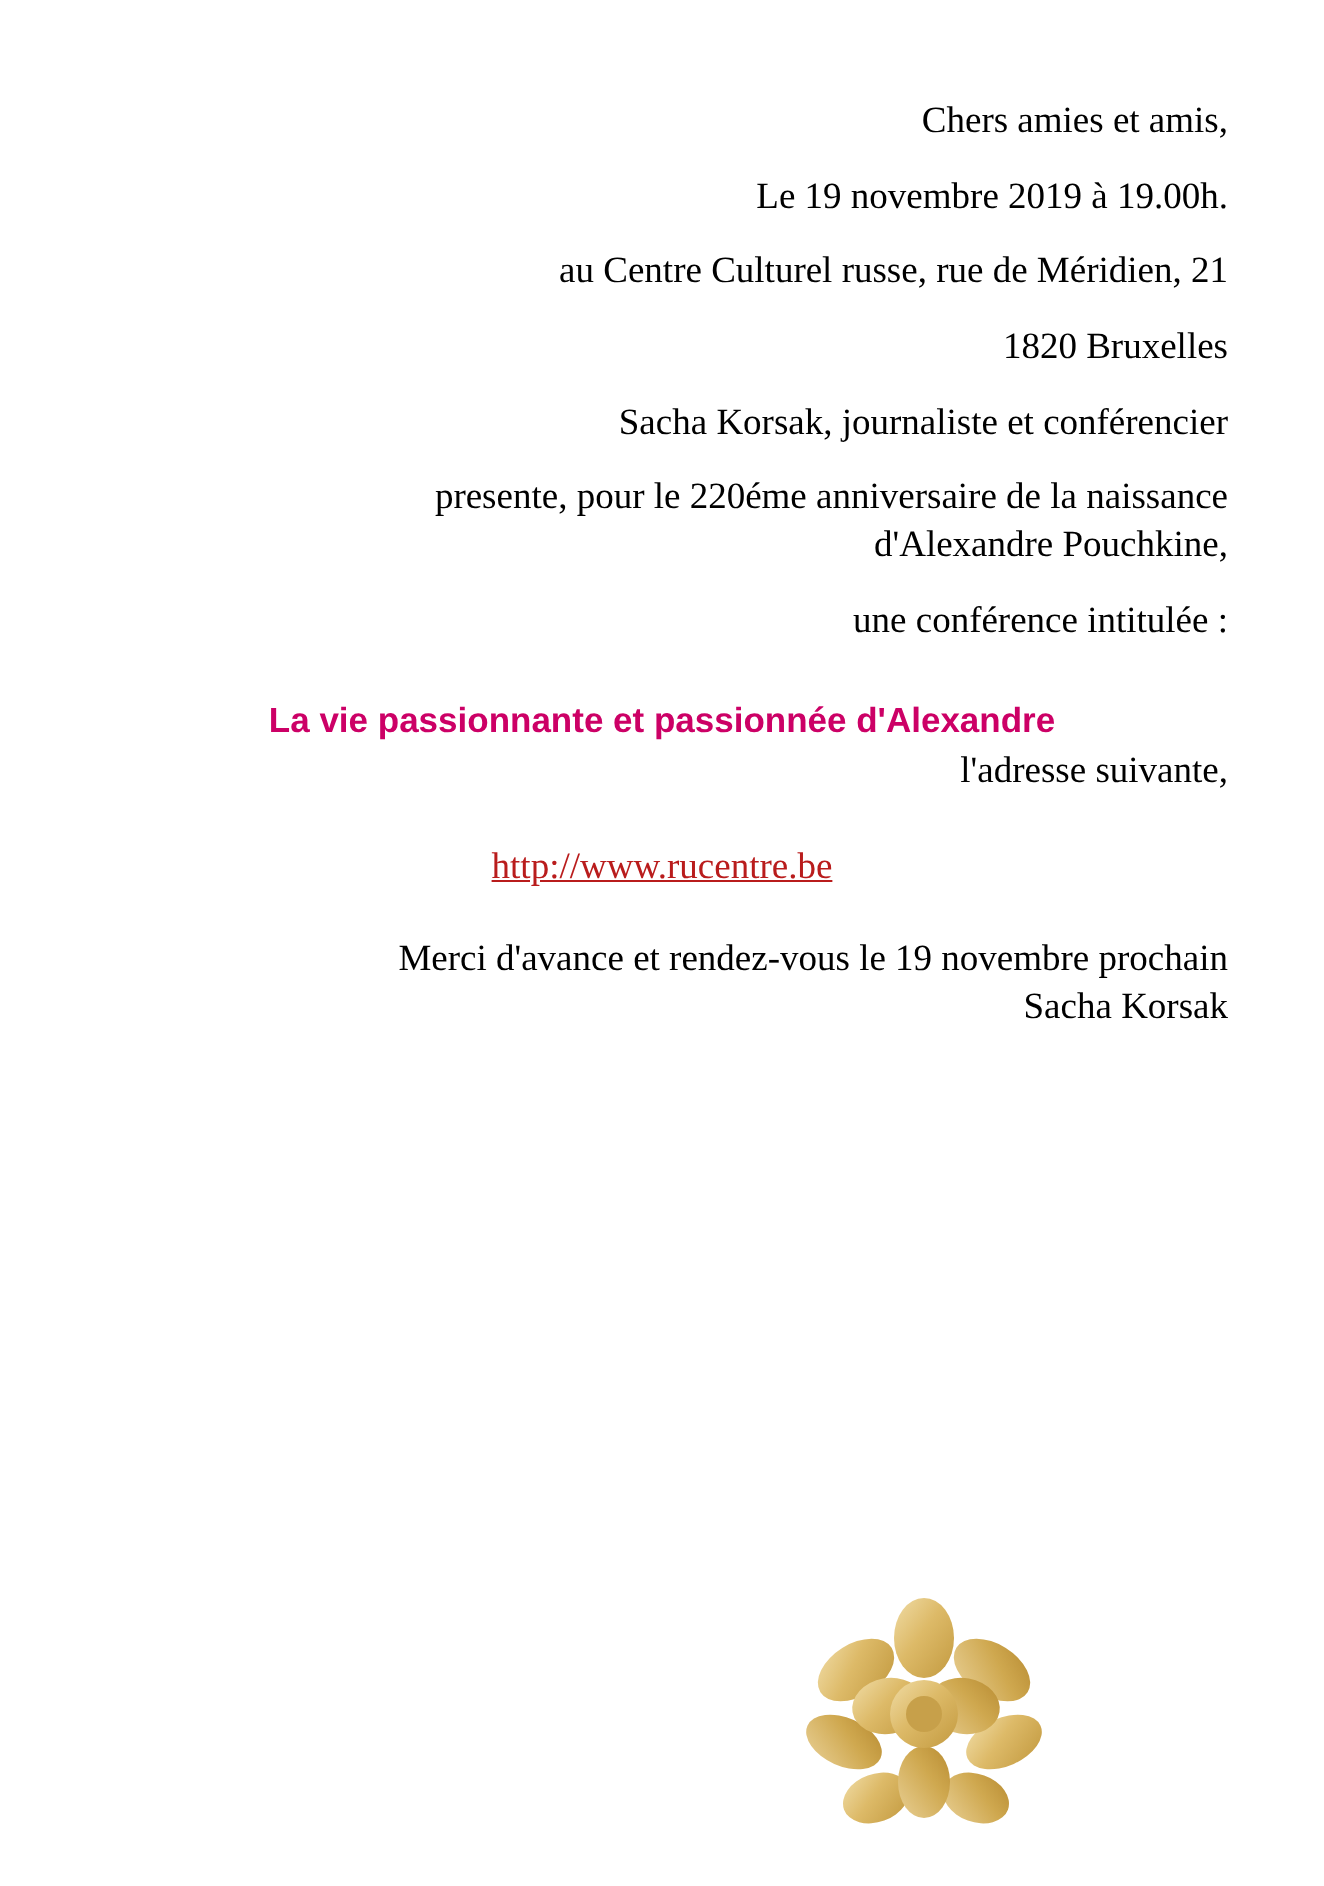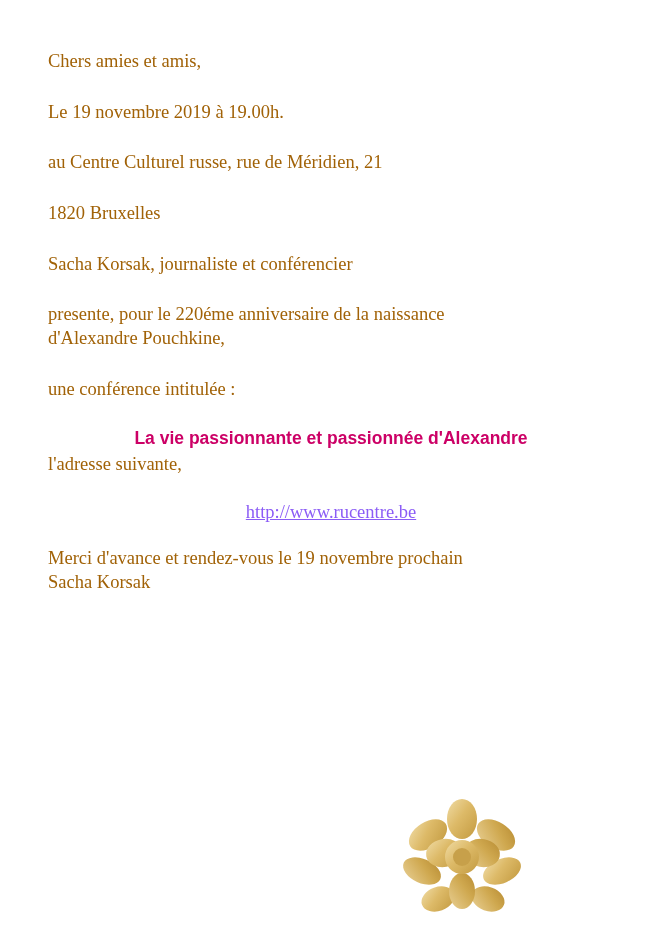--- a/index.html
+++ b/index.html
@@ -16,46 +16,46 @@
     color: #000000;
   }
   .page {
     width: 662px;
     height: 943px;
     position: relative;
     box-sizing: border-box;
     padding: 40px 48px 0 48px;
   }
   .line {
-    text-align: left;
+    text-align: right;
     font-size: 18.5px;
     line-height: 1.28;
-    color: #a16207;
+    color: #000000;
   }
-  .gap-lg { margin-top: 27px; }
+  .gap-lg { margin-top: 14px; }
   .gap-md { margin-top: 24px; }
   .first { margin-top: 10px; }
 
   .highlight {
     font-family: Liberation Sans, sans-serif;
     font-weight: bold;
     color: #cc0066;
     font-size: 17.5px;
     line-height: 1.55;
     letter-spacing: 0px;
     text-align: center;
     padding: 0 10px;
   }
 
   .link-line {
     text-align: center;
     margin-top: 26px;
   }
   .link {
-    color: #8b5cf6;
+    color: #b91c1c;
     text-decoration: underline;
     font-size: 18.5px;
     font-family: "Liberation Serif", serif;
   }
 
   .closing {
     text-align: center;
     font-size: 18.5px;
     line-height: 1.32;
     margin-top: 62px;

